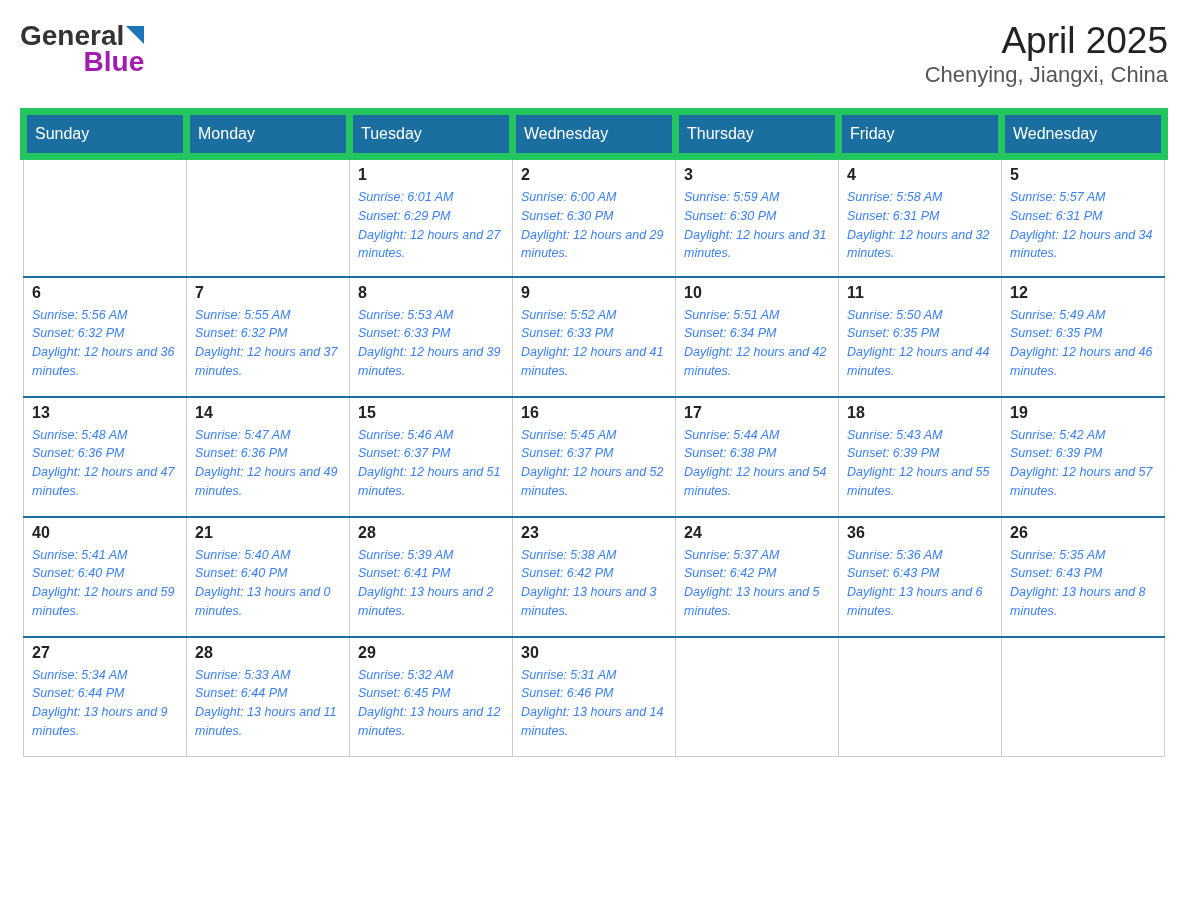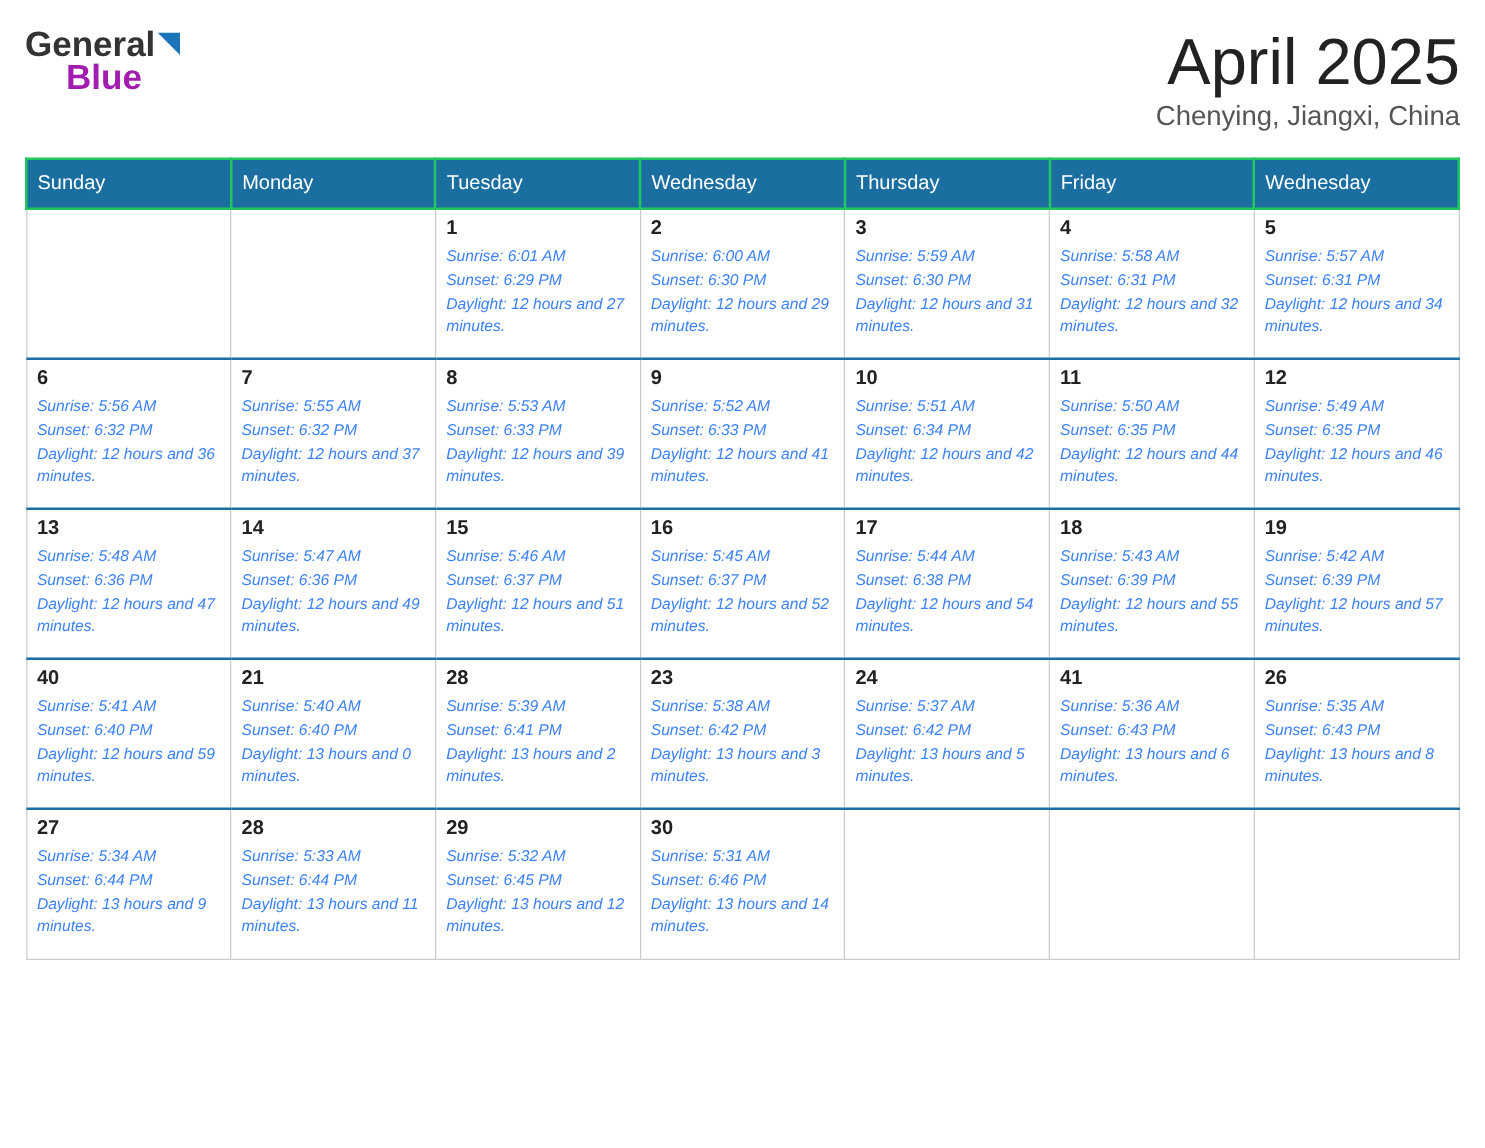--- a/index.html
+++ b/index.html
@@ -22,51 +22,51 @@
       color: #333;
     }
     .logo-text-blue {
       font-size: 28px;
       font-weight: bold;
       color: #a21caf;
     }
     .logo-wrapper {
       display: flex;
       flex-direction: column;
-      align-items: center;
+      align-items: flex-end;
     }
     .logo-row {
       display: flex;
       align-items: center;
     }
     .title-section {
       text-align: right;
     }
     .month-title {
-      font-size: 52px;
+      font-size: 37px;
       font-weight: normal;
       color: #222;
     }
     .location-title {
       font-size: 22px;
       color: #555;
       text-align: center;
     }
     .calendar-table {
       width: 100%;
       border-collapse: collapse;
     }
     .calendar-table th {
       background-color: #1a6fa0;
       color: #ffffff;
       padding: 10px 8px;
       font-size: 16px;
       font-weight: normal;
       text-align: left;
-      border: 2px solid #22c55e;
+      border: 7px solid #22c55e;
     }
     .calendar-table td {
       border: 1px solid #ccc;
       padding: 6px 8px;
       vertical-align: top;
       width: calc(100% / 7);
       height: 120px;
       background: #fff;
     }
     .day-number {
@@ -222,21 +222,21 @@
         </td>
         <td>
           <span class="day-number">23</span>
           <div class="day-info">Sunrise: 5:38 AM<br>Sunset: 6:42 PM<br>Daylight: 13 hours and 3 minutes.</div>
         </td>
         <td>
           <span class="day-number">24</span>
           <div class="day-info">Sunrise: 5:37 AM<br>Sunset: 6:42 PM<br>Daylight: 13 hours and 5 minutes.</div>
         </td>
         <td>
-          <span class="day-number">41</span>
+          <span class="day-number">36</span>
           <div class="day-info">Sunrise: 5:36 AM<br>Sunset: 6:43 PM<br>Daylight: 13 hours and 6 minutes.</div>
         </td>
         <td>
           <span class="day-number">26</span>
           <div class="day-info">Sunrise: 5:35 AM<br>Sunset: 6:43 PM<br>Daylight: 13 hours and 8 minutes.</div>
         </td>
       </tr>
       <tr class="row-divider">
         <td>
           <span class="day-number">27</span>

